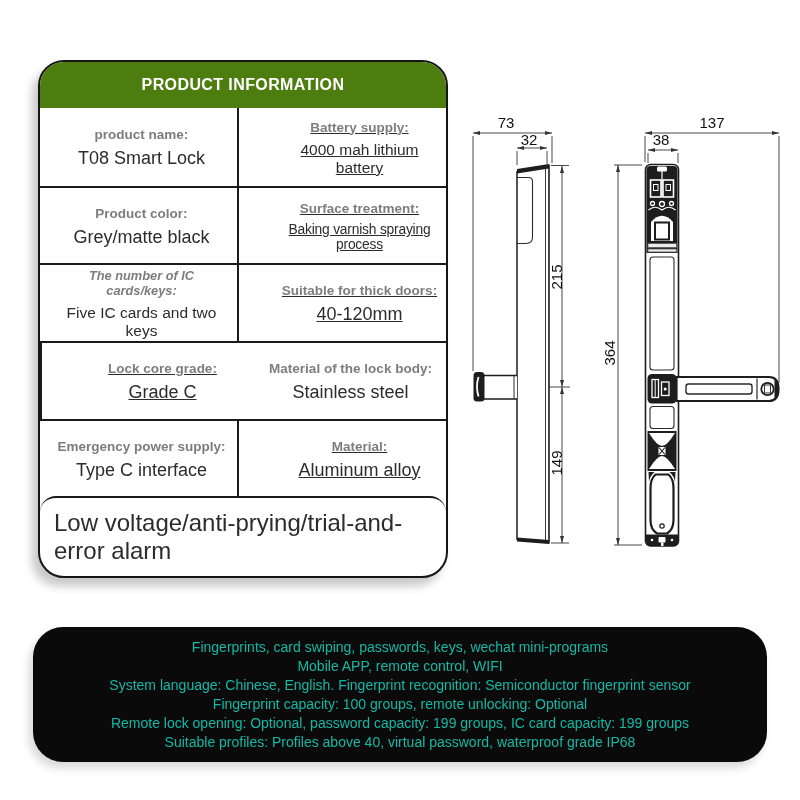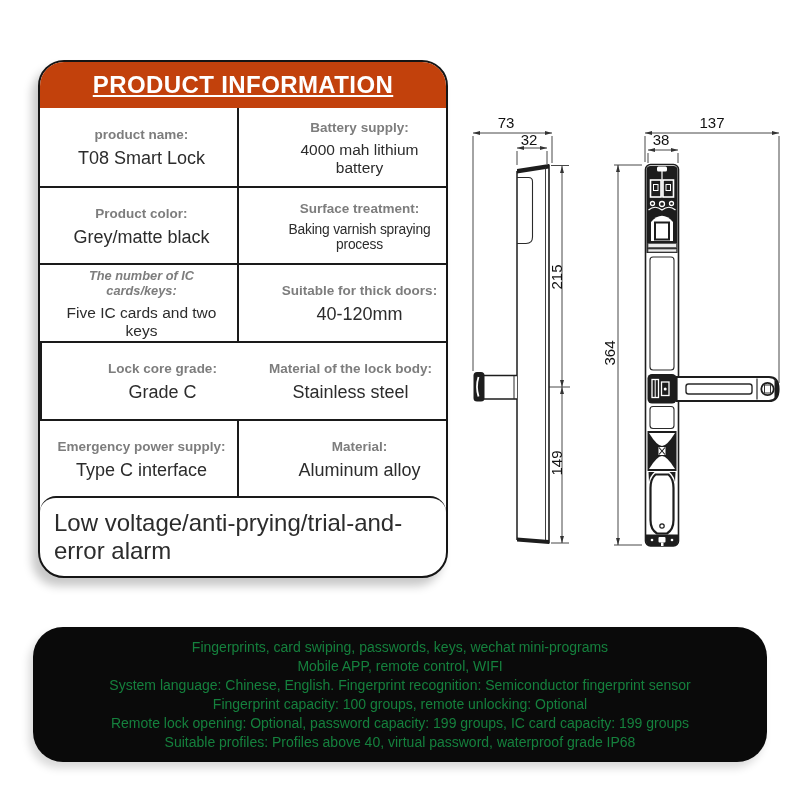--- a/index.html
+++ b/index.html
@@ -7,48 +7,48 @@
   body { position:relative; font-family:"Liberation Sans", sans-serif; color:#2c2c2c; }
 
   
   .card {
     position:absolute; left:38px; top:60px; width:410px; height:518px;
     background:#fff; border:2px solid #151515; border-radius:26px;
     overflow:hidden; display:flex; flex-direction:column;
     box-shadow:-6px 8px 10px rgba(0,0,0,0.22);
   }
   .card-header {
-    height:46px; flex:0 0 46px; background:#c2410c; color:#fff;
+    height:46px; flex:0 0 46px; background:#4d7c0f; color:#fff;
     display:flex; align-items:center; justify-content:center;
-    font-size:24px; font-weight:bold; letter-spacing:.4px;text-decoration:underline;
+    font-size:16px; font-weight:bold; letter-spacing:.4px;
   }
   .spec-row { display:flex;text-align:center; }
   .spec-row + .spec-row { border-top:2px solid #1a1a1a; }
   .r78 { flex:0 0 78px; } .r77 { flex:0 0 77px; }
   .cell { display:flex; flex-direction:column; justify-content:center; gap:6px; padding-top:2px; }
   .c1 { width:197px; padding-left:12px; padding-right:6px; }
-  .c2 { flex:1; border-left:2px solid #1a1a1a; padding-left:38px; padding-right:4px; }
+  .c2 { flex:1; border-left:2px solid #1a1a1a; padding-left:38px; padding-right:4px;text-decoration:underline; }
   .lbl { color:#7d7d7d; font-weight:bold; font-size:13.5px; }
   .l-sm { font-size:12.8px;font-style:italic; }
   .val { color:#2c2c2c; font-size:18px; }
   .v-md { font-size:15.5px; }
   .v-sm { font-size:13.8px; letter-spacing:-0.2px; }
   .spec-footer {
     flex:1; border-top:2px solid #1a1a1a; display:flex; align-items:center;
     padding-left:14px; font-size:24px; color:#2c2c2c;border-radius:16px;
   }
 
   
   .drawing { position:absolute; left:430px; top:100px; }
   .drawing text { font-family:"Liberation Sans", sans-serif; font-size:15px; fill:#111; }
 
   
   .features {
     position:absolute; left:33px; top:627px; width:734px; height:135px;
-    background:#0a0a0a; border-radius:30px; color:#15803d;
+    background:#0a0a0a; border-radius:30px; color:#14b8a6;
     display:flex; flex-direction:column; align-items:center; justify-content:center;
     text-align:center; font-size:14px; line-height:19px;
     box-shadow:-4px 6px 8px rgba(0,0,0,0.15);
   }
 </style>
 </head>
 <body>
 
 <div class="card">
   <div class="card-header">PRODUCT INFORMATION</div>

